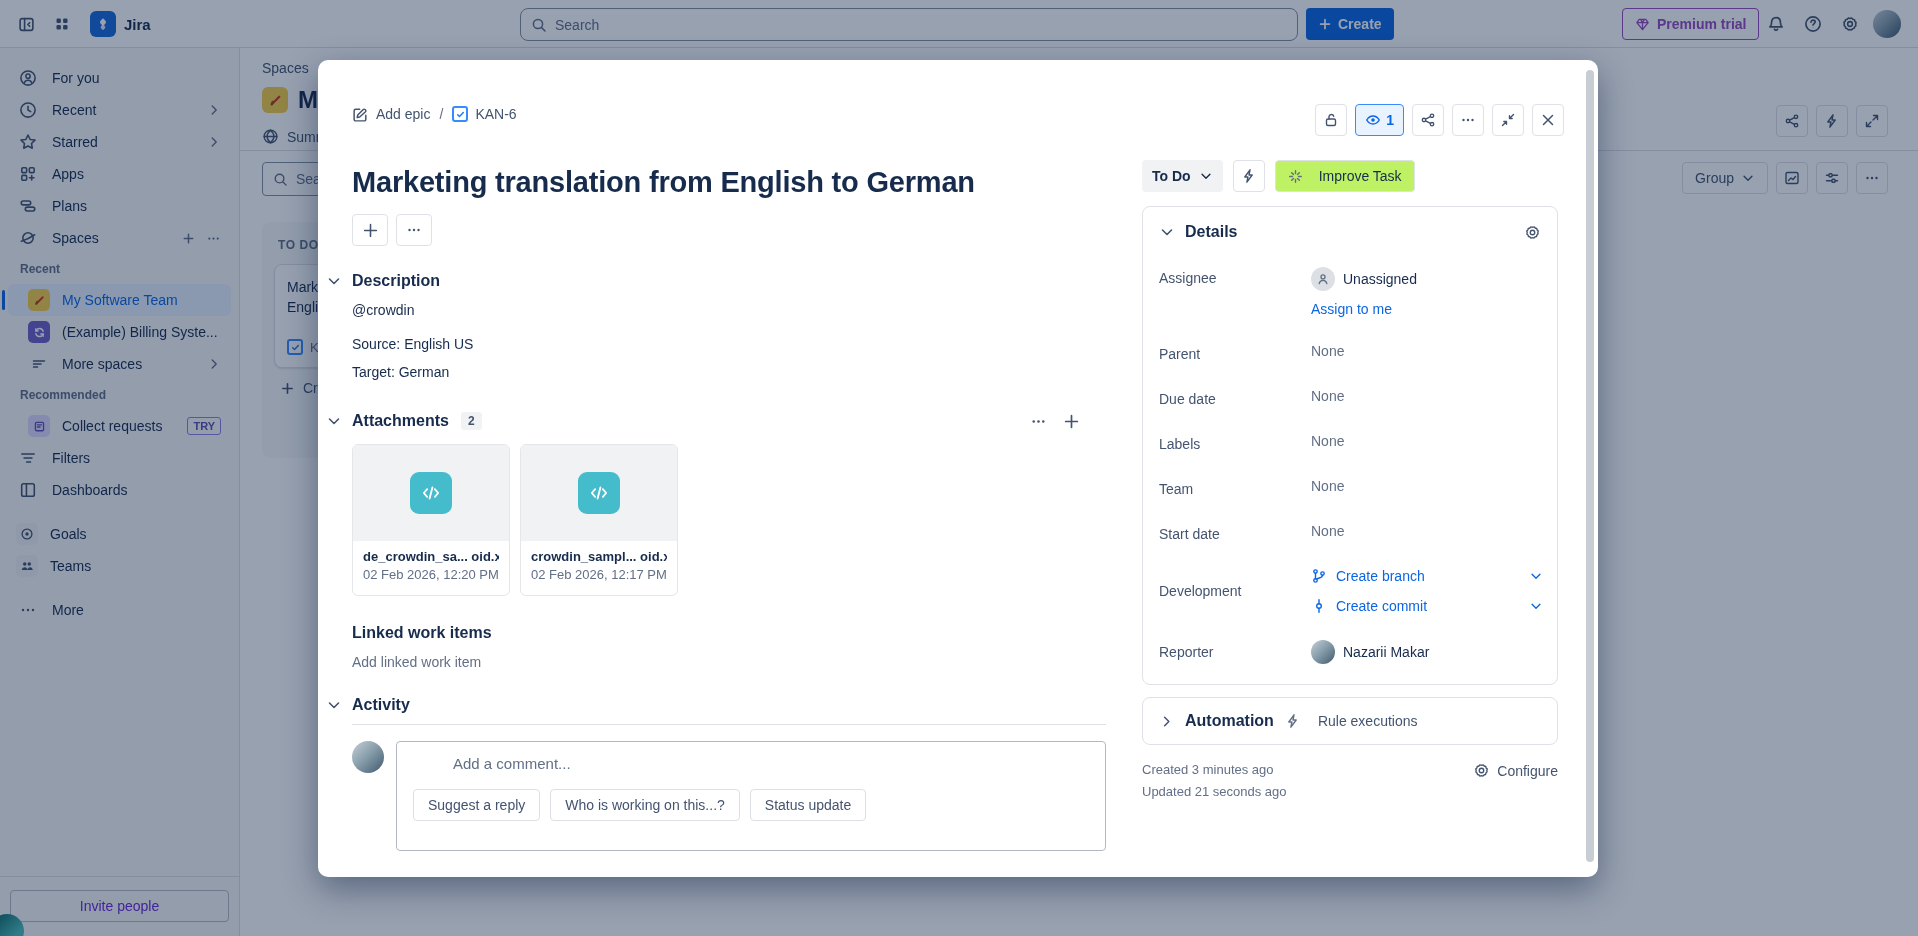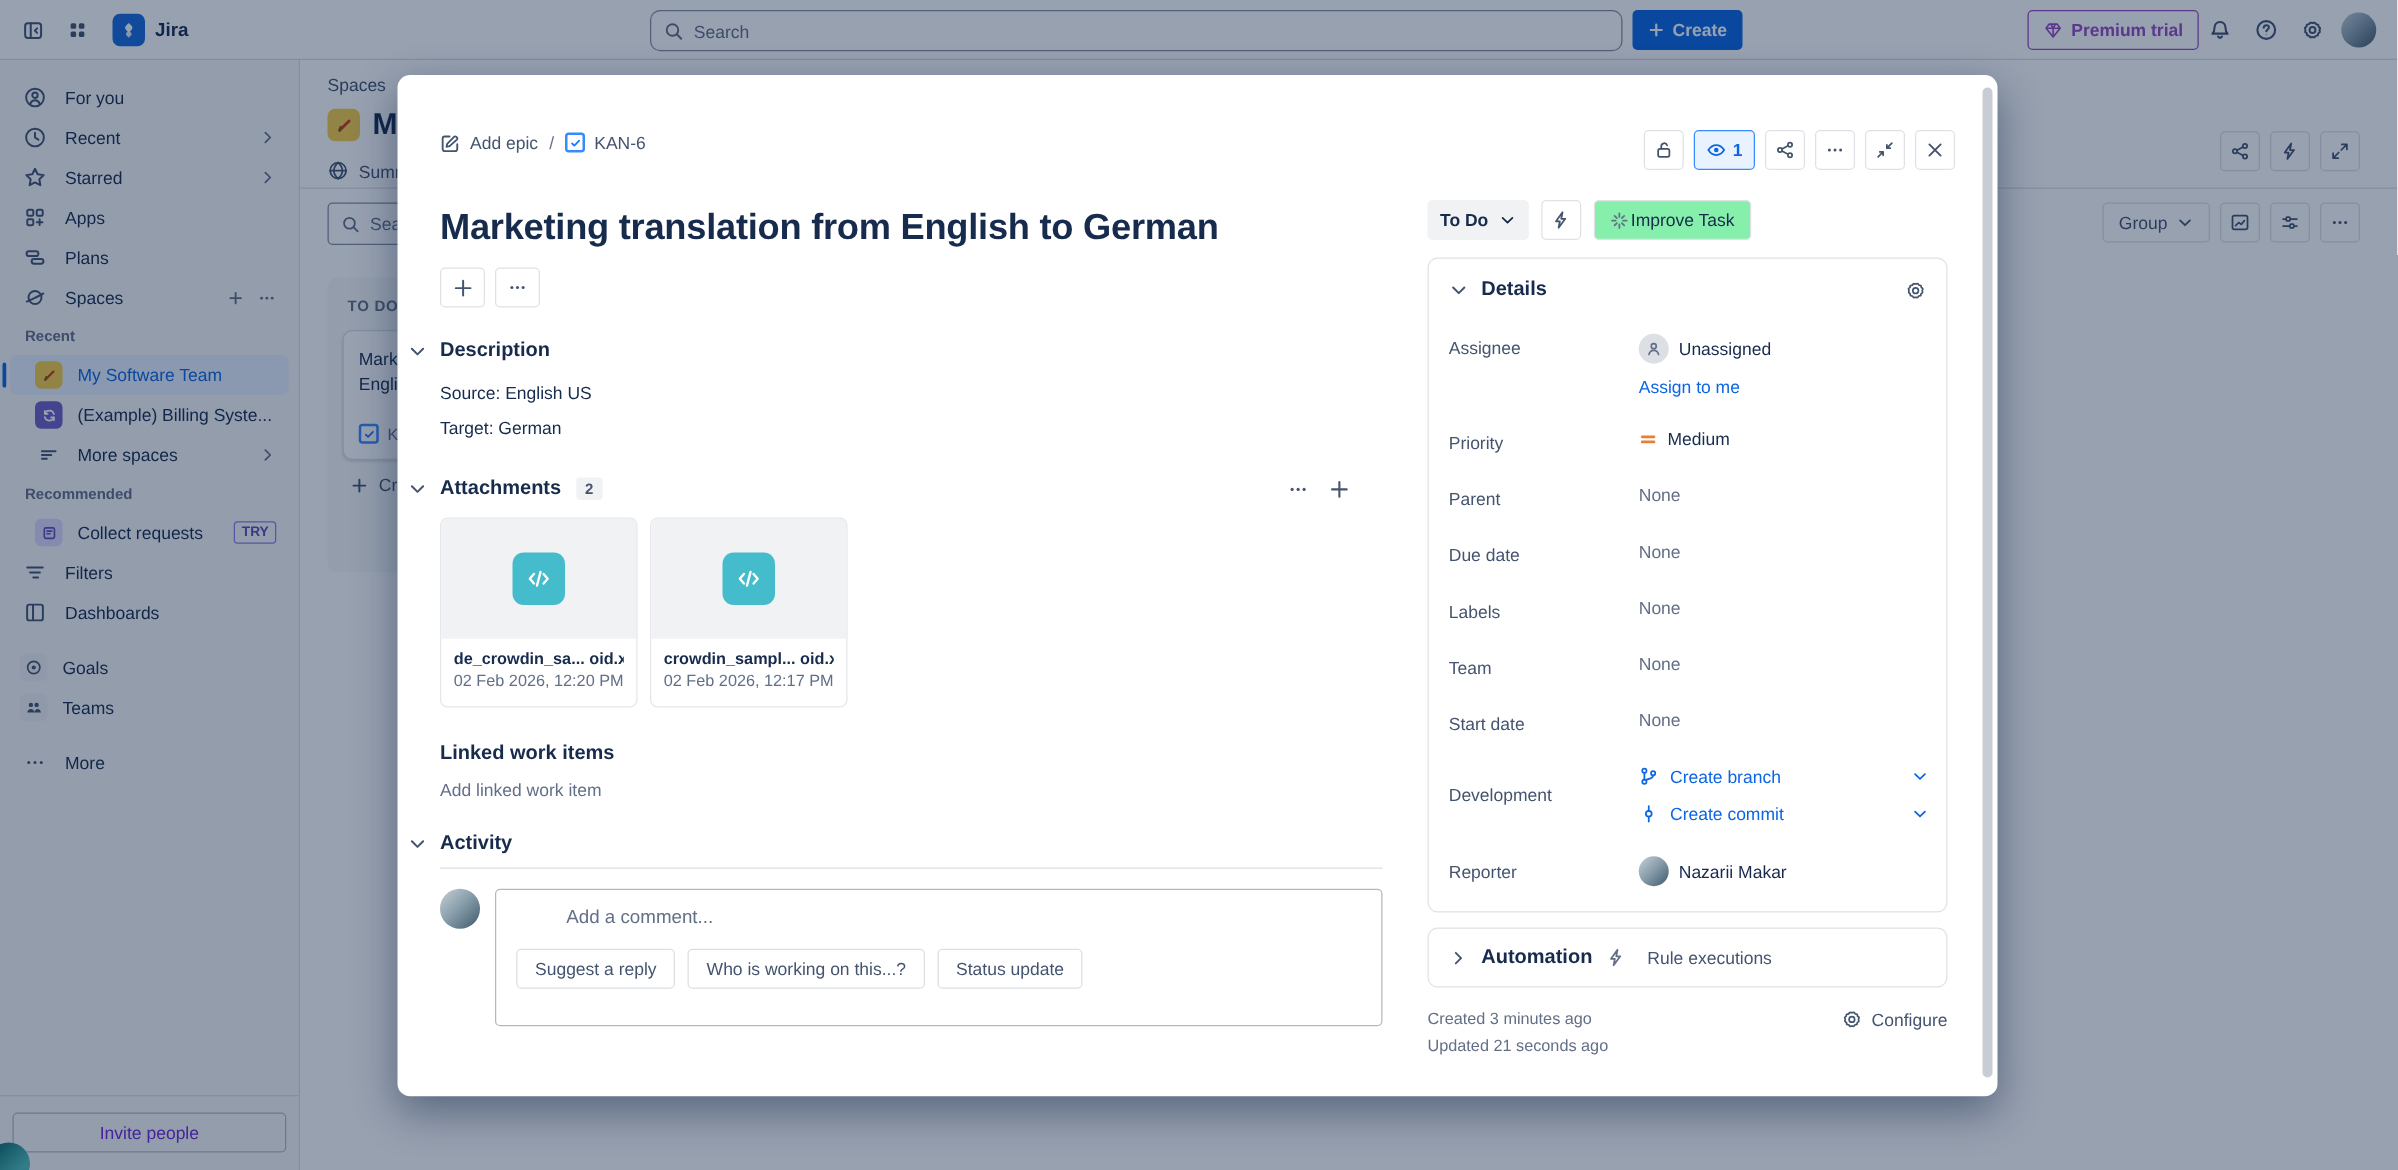--- a/index.html
+++ b/index.html
@@ -88,21 +88,21 @@
   .comment-row { display:flex; gap:12px; margin-top:16px; align-items:flex-start; }
   .comment-box { flex:1; border:1px solid #B3B9C4; border-radius:4px; min-height:110px; padding:13px 16px; }
   .comment-box input { border:none; outline:none; width:100%; font-size:15px; font-family:inherit; background:transparent; color:#172B4D;margin-left:40px; }
   .comment-box input::placeholder { color:#626F86; }
   .chips { display:flex; gap:10px; margin-top:16px; }
   .chip { border:1px solid #DCDFE4; border-radius:4px; background:#fff; padding:7px 14px; font-size:14px; color:#44546F; font-family:inherit; white-space:nowrap; }
 
   .mright { position:absolute; left:824px; top:100px; width:416px; }
   .status-row { display:flex; gap:10px; align-items:center; }
   .status-btn { height:32px; padding:0 10px; border:none; border-radius:4px; background:#F1F2F4; color:#172B4D; font-size:14px; font-weight:600; display:flex; align-items:center; gap:8px; font-family:inherit; }
-  .improve-btn { height:32px; padding:0 12px; border:1px solid #DFE1E6; border-radius:4px; background:#86efac; color:#172B4D; font-size:14px; font-weight:500; display:flex; align-items:center; gap:2px; font-family:inherit; }
+  .improve-btn { height:32px; padding:0 12px; border:1px solid #DFE1E6; border-radius:4px; background:#bef264; color:#172B4D; font-size:14px; font-weight:500; display:flex; align-items:center; gap:16px; font-family:inherit; }
   .details-card { margin-top:14px; border:1px solid #DFE1E6; border-radius:8px; padding:16px 16px 20px 16px; }
   .details-head { display:flex; align-items:center; gap:10px; font-size:16px; font-weight:700; color:#172B4D; }
   .details-head .gear { margin-left:auto; color:#44546F; }
   .frow { display:flex; margin-top:26px; align-items:flex-start; }
   .flabel { width:152px; flex:none; font-size:14px; font-weight:500; color:#44546F; padding-top:3px; }
   .fvalue { font-size:14px; color:#172B4D; display:flex; align-items:center; gap:8px; }
   .fnone { color:#626F86; }
   .linkblue { color:#0C66E4; }
   .devline { display:flex; align-items:center; gap:9px; font-size:14px; font-weight:500; color:#0C66E4; width:232px; }
   .devline .dchev { margin-left:auto; color:#0C66E4; }
@@ -556,20 +556,21 @@
     </div>
 
     <div class="sechead" style="margin-top:26px;">
       <span class="chev">
           <svg class="i" width="16" height="16" viewBox="0 0 16 16" fill="none" stroke="currentColor" stroke-width="1.6" stroke-linecap="round" stroke-linejoin="round">
             <path d="M3.5 6L8 10.5 12.5 6"></path>
           </svg>
         </span>
       <span>Description</span>
     </div>
+    <div class="bodytext" style="margin-top:10px;">@crowdin</div>
     <div class="bodytext" style="margin-top:14px;">Source: English US</div>
     <div class="bodytext" style="margin-top:8px;">Target: German</div>
 
     <div class="sechead" style="margin-top:30px;">
       <span class="chev">
           <svg class="i" width="16" height="16" viewBox="0 0 16 16" fill="none" stroke="currentColor" stroke-width="1.6" stroke-linecap="round" stroke-linejoin="round">
             <path d="M3.5 6L8 10.5 12.5 6"></path>
           </svg>
         </span>
       <span>Attachments</span>
@@ -687,29 +688,20 @@
                   <circle cx="8" cy="5.6" r="2.3"></circle>
                   <path d="M3.6 13.2c.6-2.4 2.2-3.7 4.4-3.7s3.8 1.3 4.4 3.7"></path>
                 </svg>
             </span>
             <span>Unassigned</span>
           </div>
           <div class="fvalue linkblue" style="margin-top:10px;">Assign to me</div>
         </div>
       </div>
 
-      <div class="frow">
-        <div class="flabel">Priority</div>
-        <div class="fvalue">
-          <svg class="i" width="15" height="15" viewBox="0 0 16 16" fill="none" stroke="#E97F33" stroke-width="2.4" stroke-linecap="round">
-              <path d="M3 5.8h10M3 10.2h10"></path>
-            </svg>
-          <span>Medium</span>
-        </div>
-      </div>
 
       <div class="frow">
         <div class="flabel">Parent</div>
         <div class="fvalue fnone">None</div>
       </div>
       <div class="frow">
         <div class="flabel">Due date</div>
         <div class="fvalue fnone">None</div>
       </div>
       <div class="frow">

